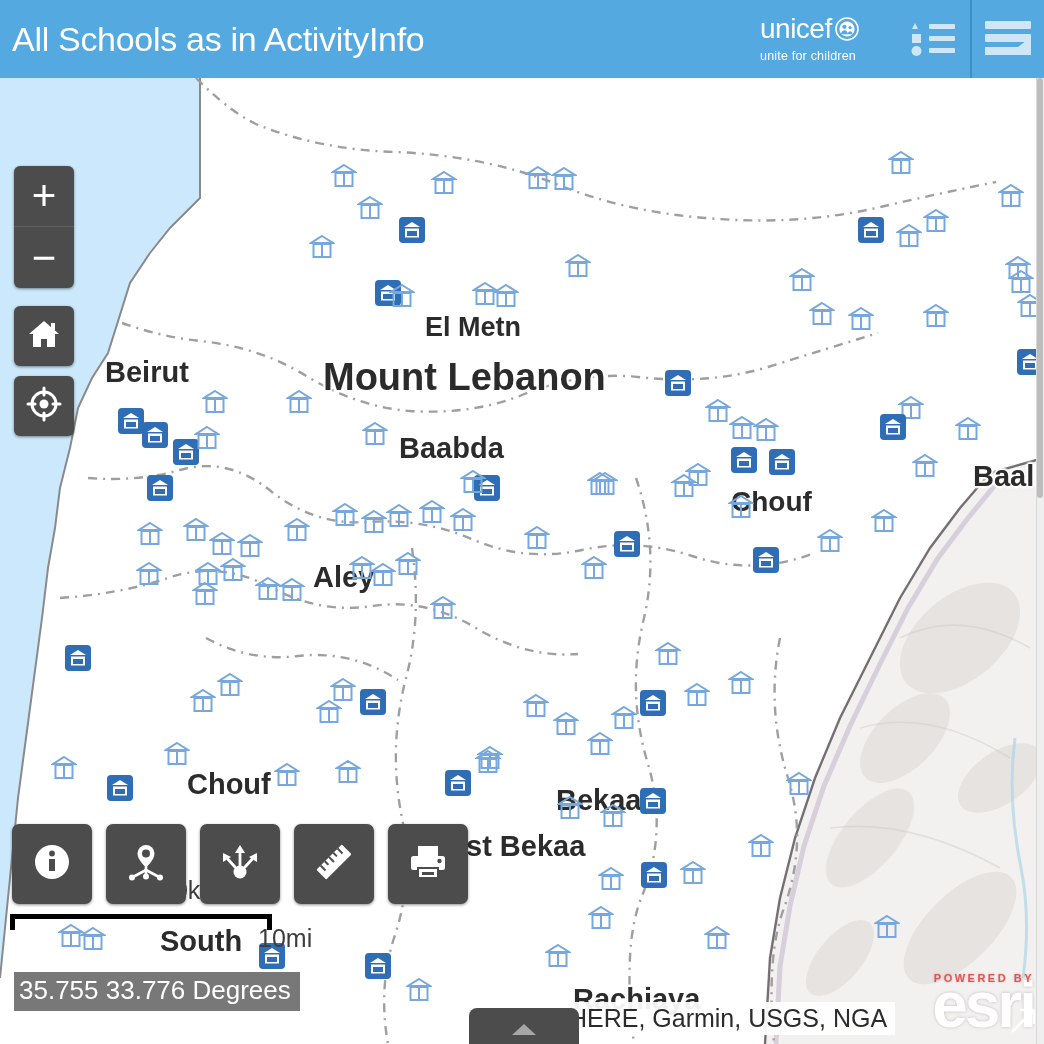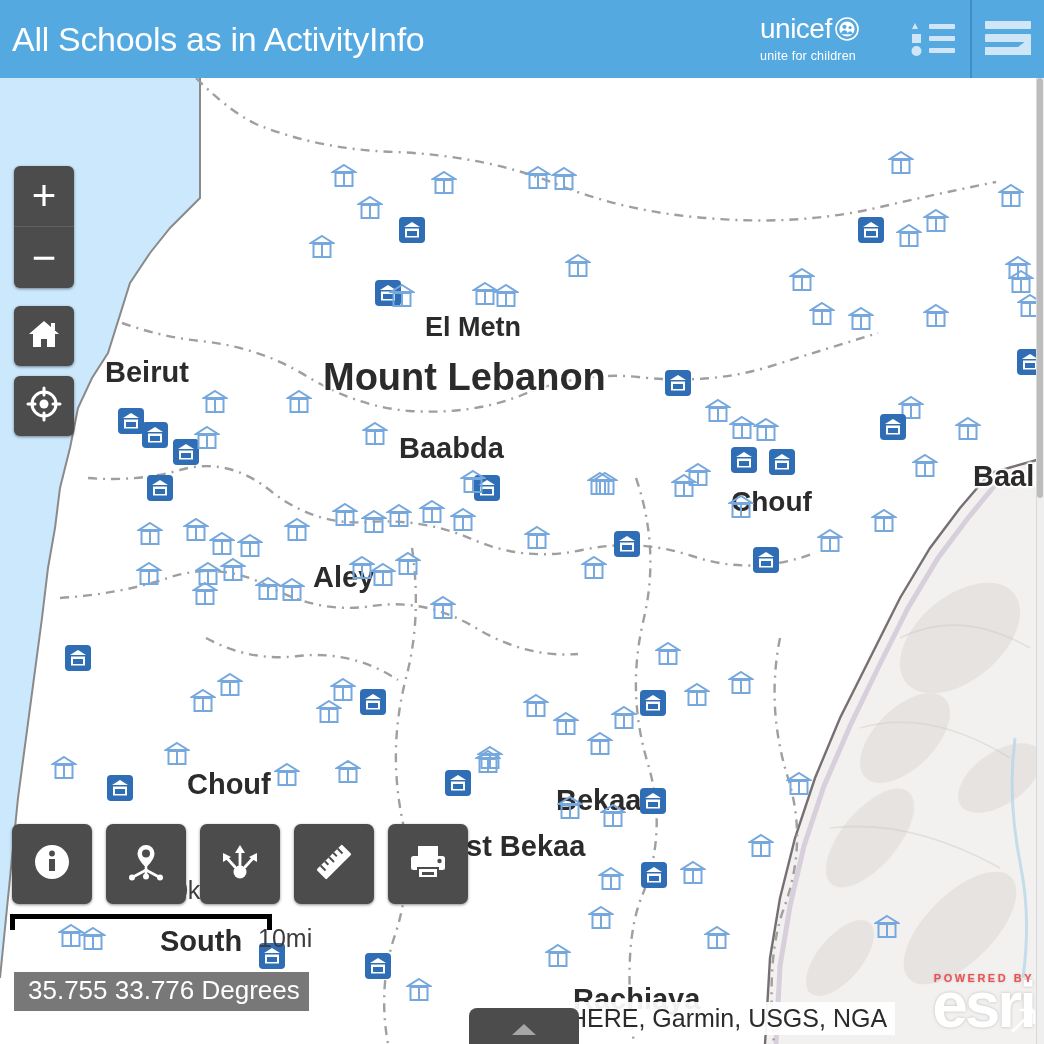--- a/index.html
+++ b/index.html
@@ -167,21 +167,21 @@
     position: absolute; left: 248px; top: 26px;
     font-size: 25px; color: #3d3d3d;
   }
 
   
   #coords {
     position: absolute; left: 14px; top: 894px;
     background: rgba(90,90,90,.82);
     color: #ffffff;
     font-size: 26px;
-    padding: 3px 9px 5px 14px;
+    padding: 3px 9px 5px 5px;
     z-index: 28;
     white-space: nowrap;
   }
 
   
   #attrib-toggle {
     position: absolute; left: 469px; top: 930px;
     width: 110px; height: 36px;
     background: #4c4c4c; border-radius: 8px 8px 0 0;
     display: flex; align-items: flex-end; justify-content: center;

